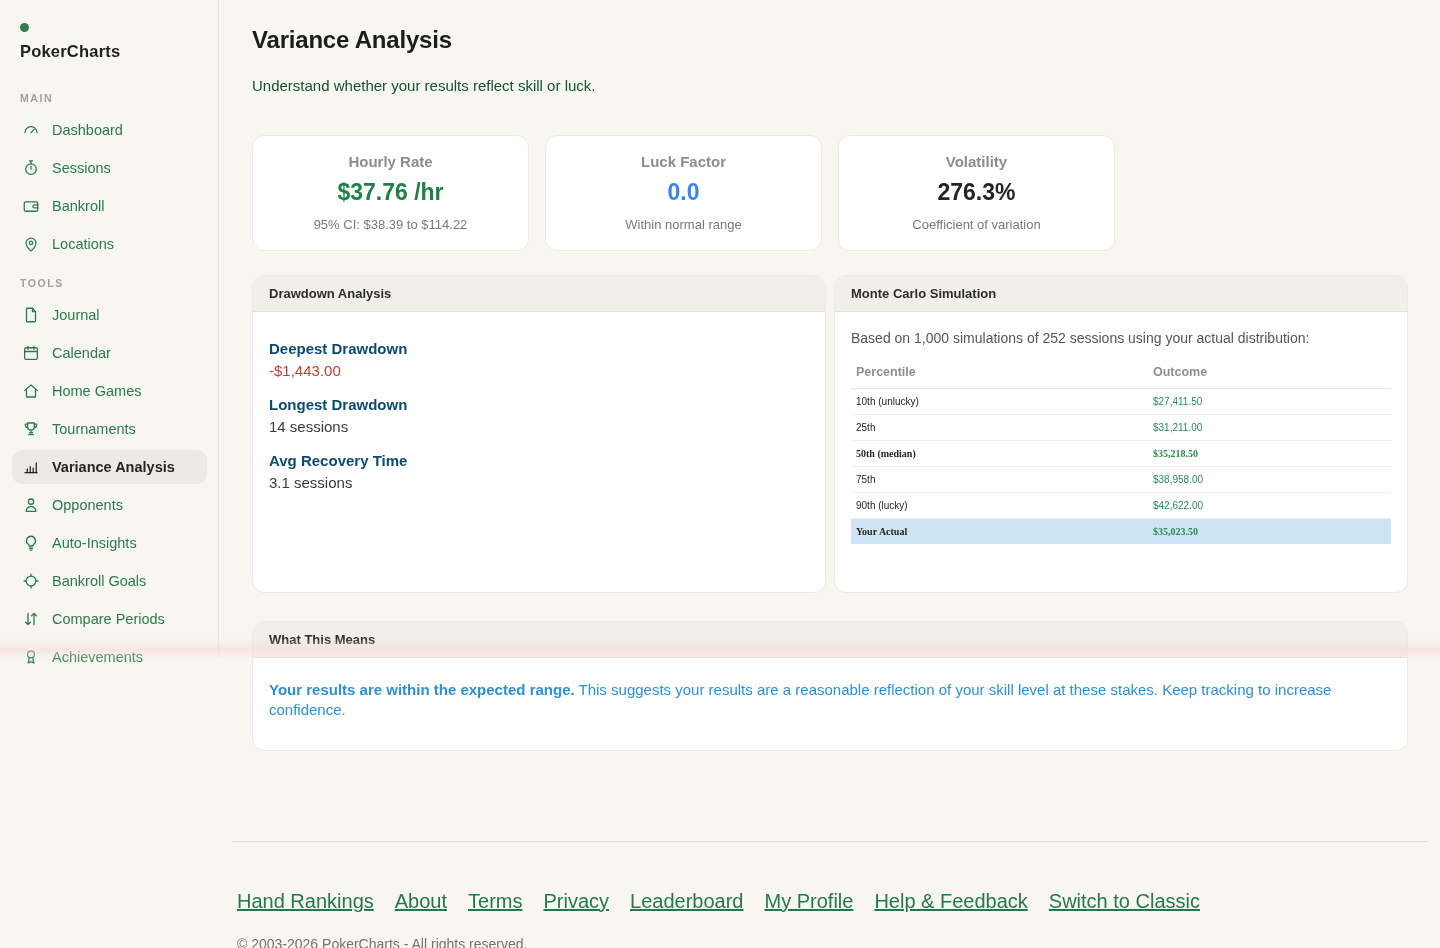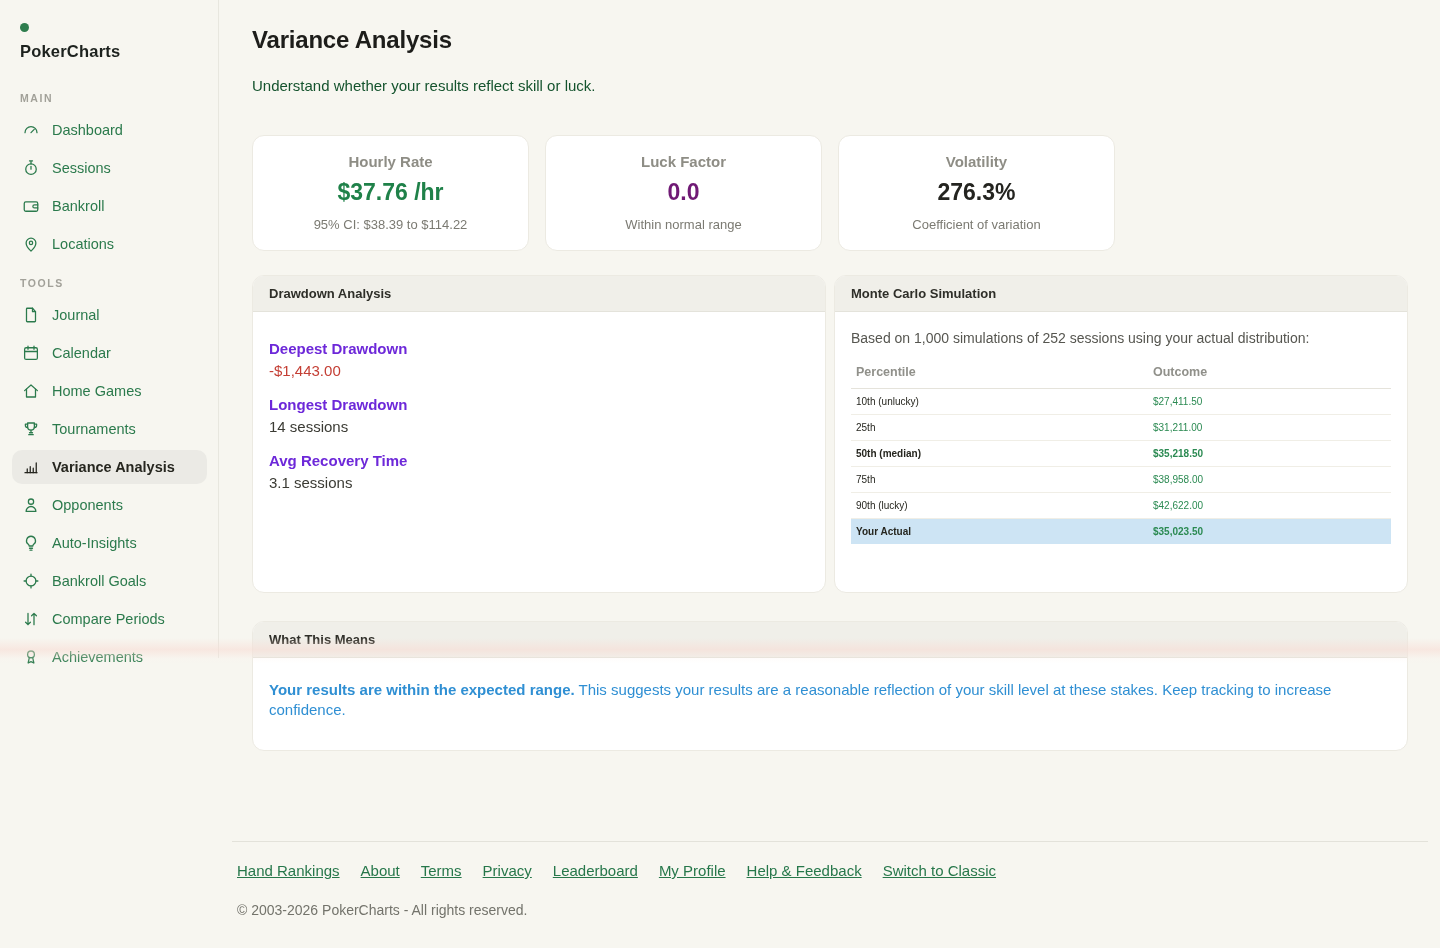--- a/index.html
+++ b/index.html
@@ -62,49 +62,49 @@
   }
   .panel-tall { height:318px; }
   .panel-header {
     background:#f0efe9; border-bottom:1px solid #e4e3db;
     padding:10px 16px; font-size:13px; font-weight:700; color:#2e2e28;
   }
   .panel-body { padding:16px; }
 
   
   .dd-group { margin-bottom:17px; }
-  .dd-label { font-size:15px; font-weight:700; color:#6d28d9; margin-top:12px; }
+  .dd-label { font-size:15px; font-weight:700; color:#0c4a6e; margin-top:12px; }
   .dd-value { font-size:15px; color:#3b3b34; margin-top:5px; }
   .dd-value.negative { color:#c43e34; }
 
   
   .mc-intro { font-size:14px; color:#565650; line-height:20px; }
   .mc-table { width:100%; border-collapse:collapse; margin-top:17px; }
   .mc-table th {
     text-align:left; font-size:12.5px; font-weight:700; color:#90908a;
     padding:0 0 9px 5px; border-bottom:1px solid #e5e3db;
   }
   .mc-table td {
     font-size:10px; padding:7px 0 7px 5px; border-bottom:1px solid #f0eee6;
   }
   .mc-table tr:last-child td { border-bottom:none; }
   .mc-table td.pct { color:#26261f; width:55%; }
   .mc-table td.out { color:#2b8a52; }
-  .mc-row.bold td { font-weight:700; }
+  .mc-row.bold td { font-weight:700;font-family:Liberation Serif, serif; }
   .mc-row.highlight td { background:#cde4f4; }
 
   
   .wtm { margin-top:28px; }
   .wtm-body { padding:22px 16px 30px; font-size:15px; line-height:20px; color:#2f8fd3; }
   .wtm-lead { font-weight:700; }
 
   
   .footer { margin:90px -20px 0 -20px; border-top:1px solid #e3e2da; padding:20px 0 0 5px; }
   .footer-links { display:flex; gap:21px; flex-wrap:nowrap; }
-  .footer-links a { font-size:15px; color:#26774a; text-decoration:underline; cursor:pointer; }
+  .footer-links a { font-size:20px; color:#26774a; text-decoration:underline; cursor:pointer;margin-top:28px; }
   .copyright { margin-top:23px; font-size:14px; color:#73736b; }
 
   
   .fade-band {
     position:absolute; left:0; top:638px; width:100%; height:26px; z-index:40;
     background:linear-gradient(to bottom, rgba(250,228,221,0) 0%,
       rgba(248,219,211,0.55) 45%, rgba(252,238,233,0.15) 80%, rgba(252,238,233,0) 100%);
     pointer-events:none;
   }
 </style>
@@ -232,21 +232,21 @@
   <div class="page-subtitle">Understand whether your results reflect skill or luck.</div>
 
   <div class="stats-row">
     <div class="stat-card">
       <div class="stat-label">Hourly Rate</div>
       <div class="stat-value" style="color:#1f8149">$37.76 /hr</div>
       <div class="stat-sub">95% CI: $38.39 to $114.22</div>
     </div>
     <div class="stat-card">
       <div class="stat-label">Luck Factor</div>
-      <div class="stat-value" style="color:#701a75">0.0</div>
+      <div class="stat-value" style="color:#3b82f6">0.0</div>
       <div class="stat-sub">Within normal range</div>
     </div>
     <div class="stat-card">
       <div class="stat-label">Volatility</div>
       <div class="stat-value">276.3%</div>
       <div class="stat-sub">Coefficient of variation</div>
     </div>
   </div>
 
   <div class="panel-row">

